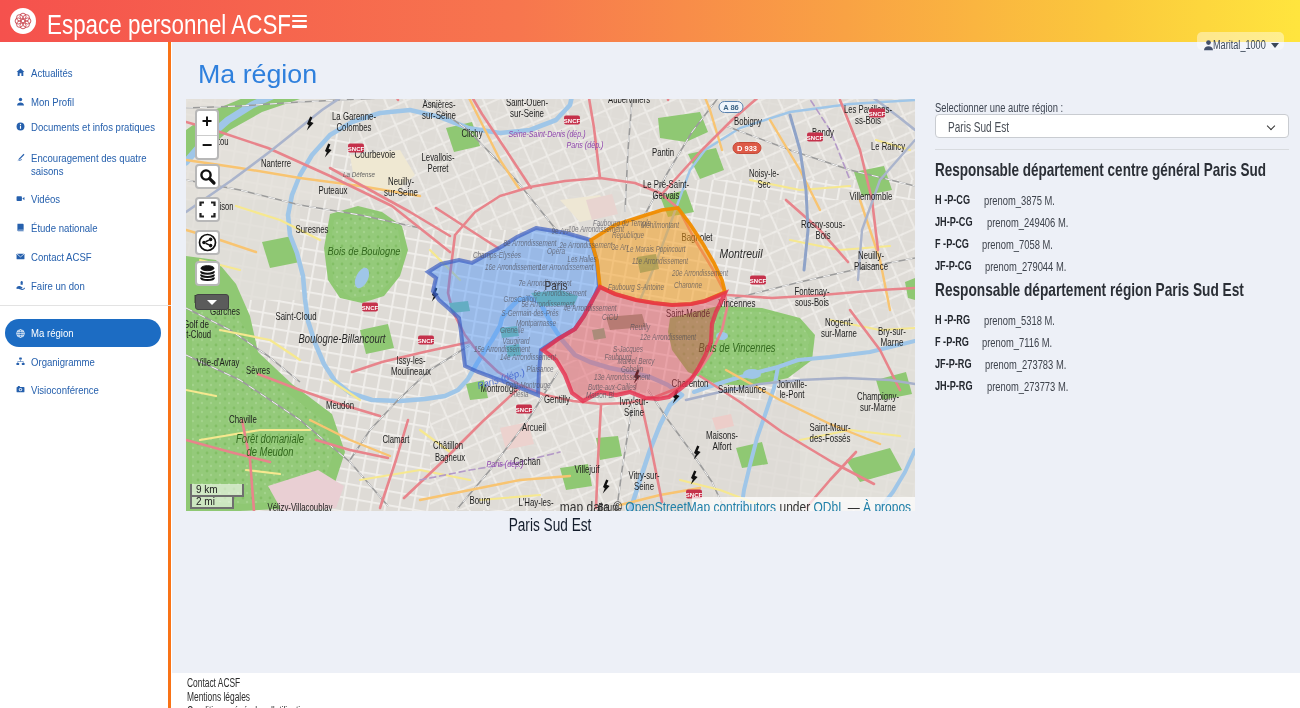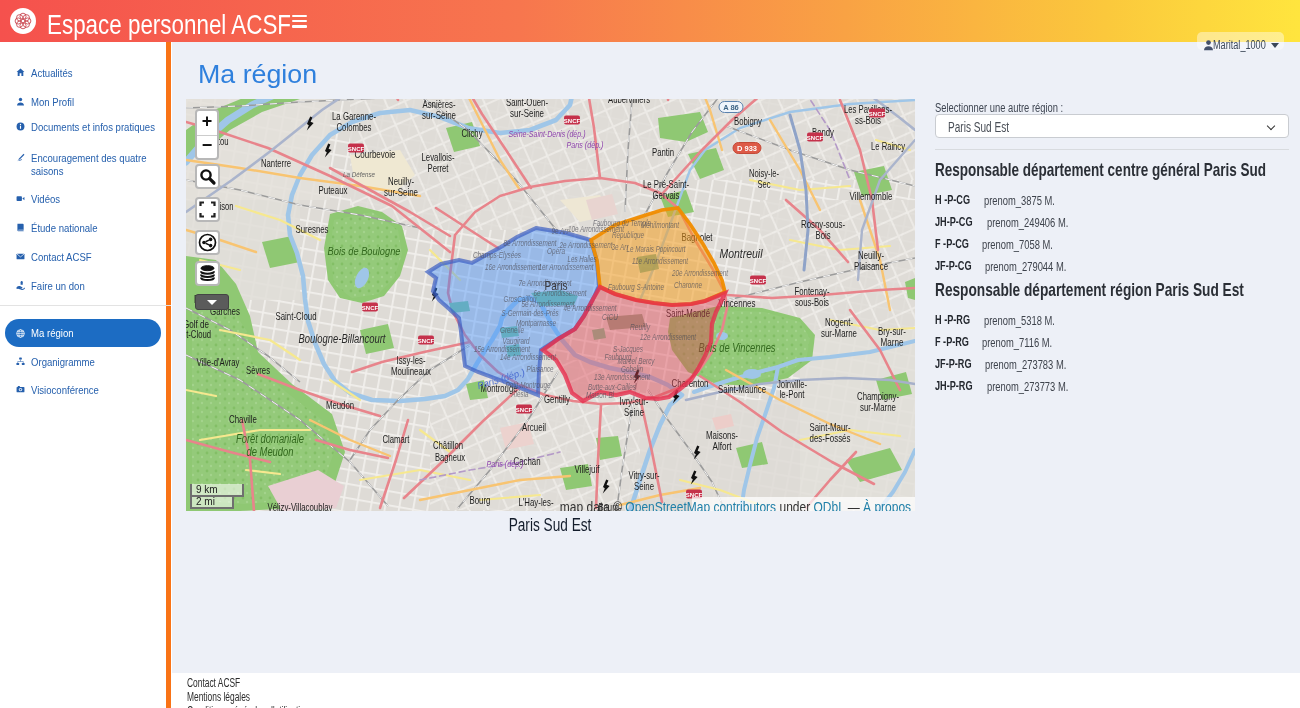--- a/index.html
+++ b/index.html
@@ -13,21 +13,21 @@
   .brand { position:absolute; left:47px; top:9px; font-size:28px; color:#fff; }
   .logo { position:absolute; left:10px; top:8px; width:26px; height:26px; border-radius:50%; background:#fff; }
   .burger { position:absolute; left:292px; top:15px; width:15px; }
   .burger div { height:2.4px; background:#fff; margin-bottom:2.7px; border-radius:1px;}
   .userchip { position:absolute; left:1197px; top:8px; width:87px; height:18px;
     background:rgba(255,255,255,0.42); border-radius:5px;margin-top:24px; }
   .userchip svg { position:absolute; left:6px; top:7px; }
   .userchip .uname { position:absolute; left:16px; top:6px; font-size:12.5px; color:#3c4858; }
   .userchip .caret { position:absolute; left:74px; top:11px; width:0; height:0; border-left:4px solid transparent; border-right:4px solid transparent; border-top:5px solid #3c4858;}
   
-  .sidebar { position:absolute; left:0; top:42px; width:171px; height:666px; background:#fff; border-right:5px solid #f97316; }
+  .sidebar { position:absolute; left:0; top:42px; width:171px; height:666px; background:#fff; border-right:3px solid #f97316; }
   .mitem { position:absolute; left:0; width:171px; color:#2660ad; font-size:11px; }
   .mitem .ic { position:absolute; left:15.5px; top:2px; width:9px; height:9px; }
   .mitem .lbl { position:absolute; left:31px; top:1px; line-height:13.5px;}
   .sdivider { position:absolute; left:0; top:263px; width:171px; border-top:1px solid #e3e3e3; }
   .pill { position:absolute; left:5px; top:277px; width:156px; height:28px; background:#1c6cc3; border-radius:14px; }
   .pill .ic { position:absolute; left:11px; top:9.5px; width:9px; height:9px;}
   .pill .lbl { position:absolute; left:26px; top:8px; color:#fff; font-size:11px; }
   
   .main { position:absolute; left:172px; top:42px; width:1128px; height:631px; background:#edf0f7; }
   .pagetitle { position:absolute; left:26px; top:17px; font-size:26px; color:#2f80dd; }

